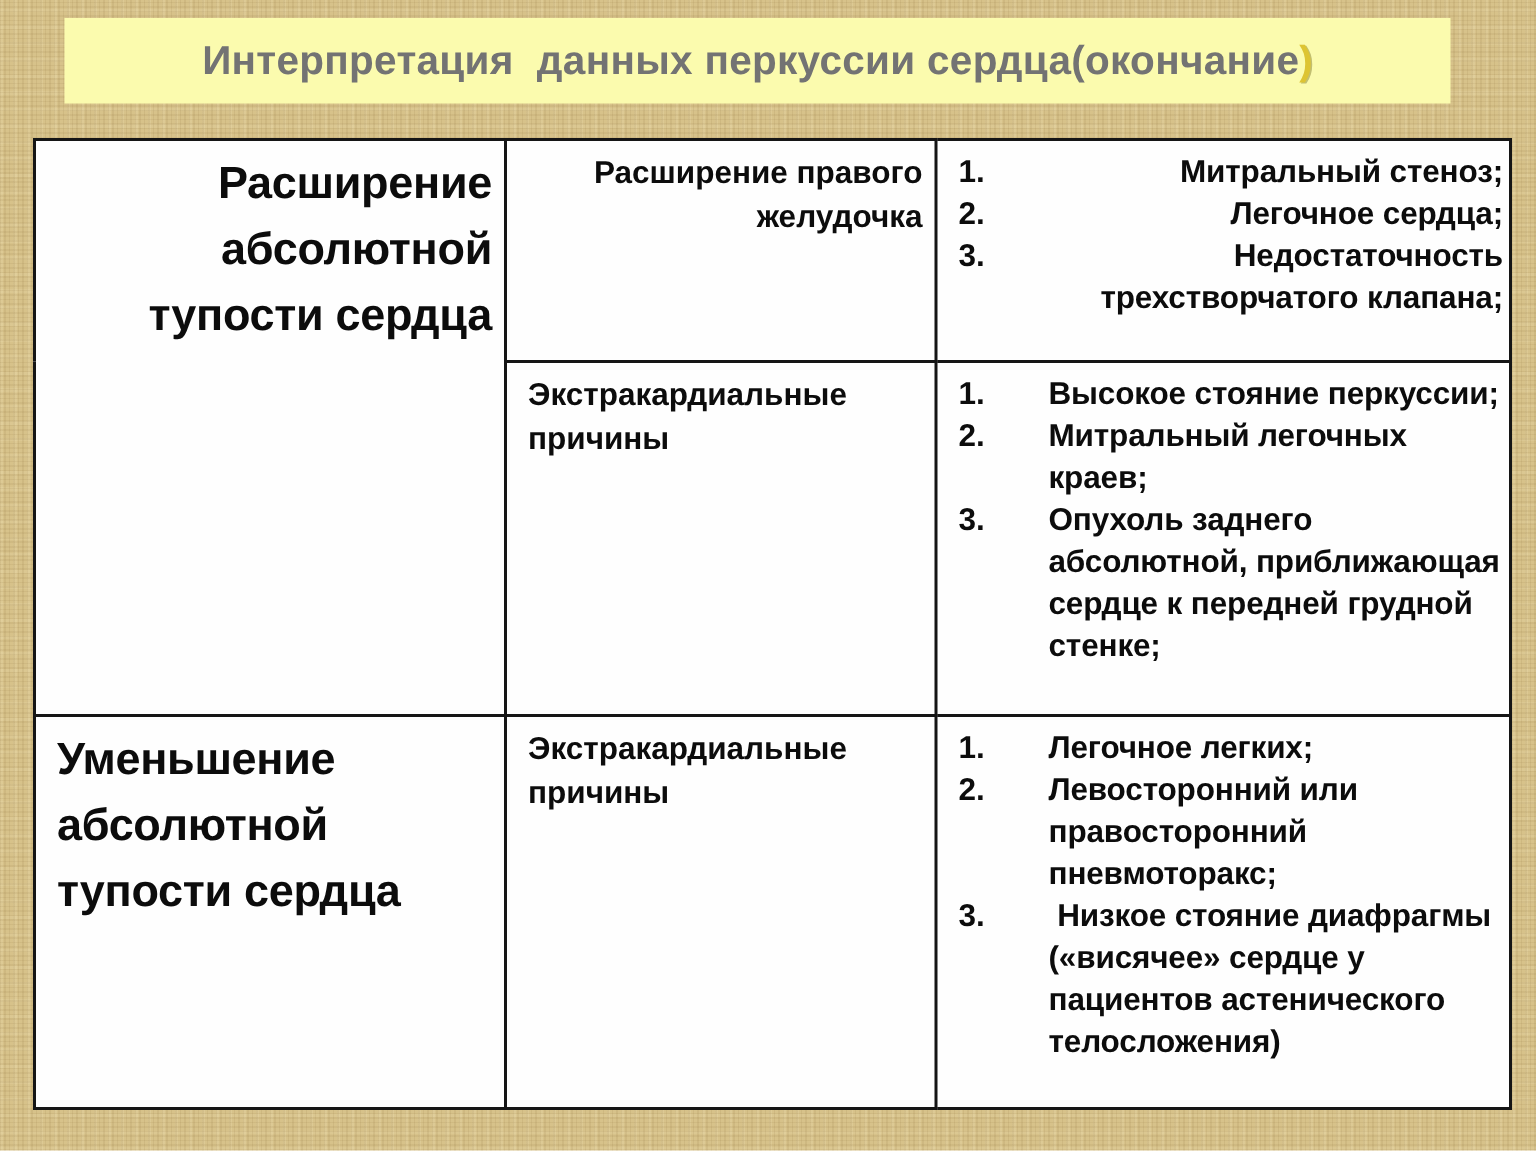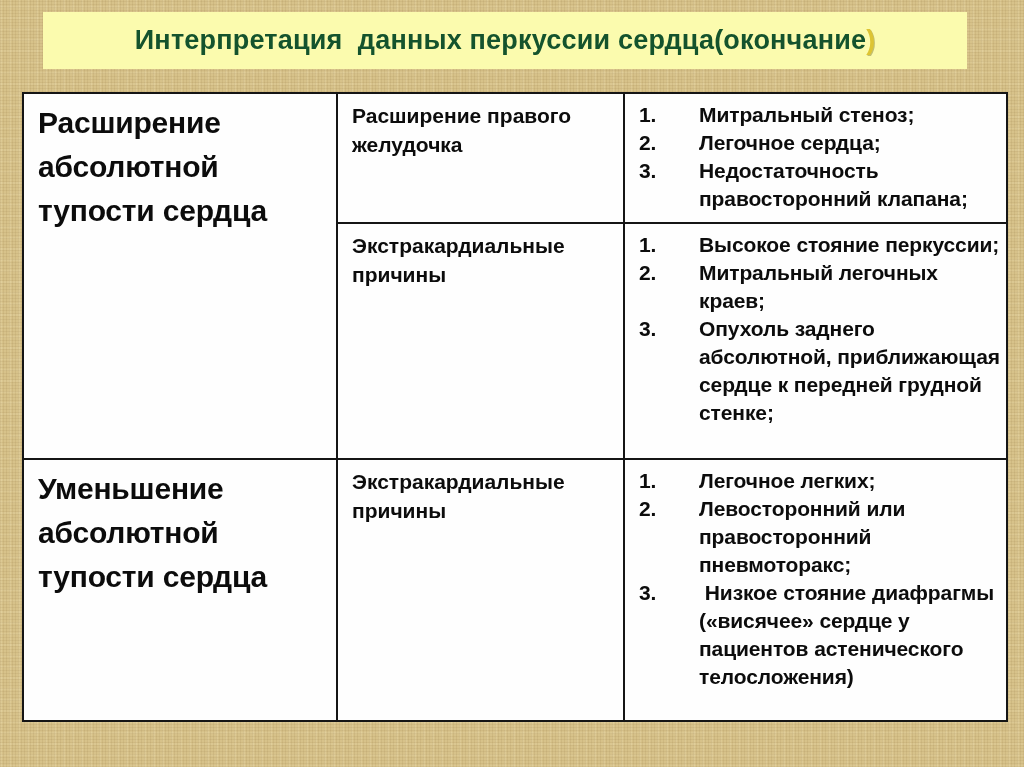--- a/index.html
+++ b/index.html
@@ -29,21 +29,21 @@
     top: 12px;
     width: 924px;
     height: 57px;
     background: #fbfbae;
     display: flex;
     align-items: center;
     justify-content: center;
     text-align: center;
   }
   .title-text {
-    color: #14532d;
+    color: #737373;
     font-size: 27px;
     font-weight: bold;
     white-space: pre;
     letter-spacing: 0.2px;
   }
   .title-paren {
     color: #ddc433;
     font-size: 27px;
     font-weight: bold;
     text-shadow: 1px 1px 0 rgba(90,80,0,0.35);
@@ -112,28 +112,28 @@
       <span class="title-paren">)</span>
   </div>
 
   <table class="grid">
     <colgroup>
       <col style="width:314px">
       <col style="width:287px">
       <col style="width:383px">
     </colgroup>
     <tbody>
-        <tr style="height:130px;">
+        <tr style="height:148px;text-align:right;">
       <td class="c1" rowspan="2">Расширение абсолютной тупости сердца</td>
       <td class="c2">Расширение правого желудочка</td>
       <td class="c3">
         <ol class="num-list">
           <li>Митральный стеноз;</li>
           <li>Легочное сердца;</li>
-          <li>Недостаточность правосторонний клапана;</li>
+          <li>Недостаточность трехстворчатого клапана;</li>
         </ol>
       </td>
     </tr>
     <tr style="height:236px;">
       <td class="c2">Экстракардиальные причины</td>
       <td class="c3">
         <ol class="num-list">
           <li>Высокое стояние перкуссии;</li>
           <li>Митральный легочных краев;</li>
           <li>Опухоль заднего абсолютной, приближающая сердце к передней грудной стенке;</li>

